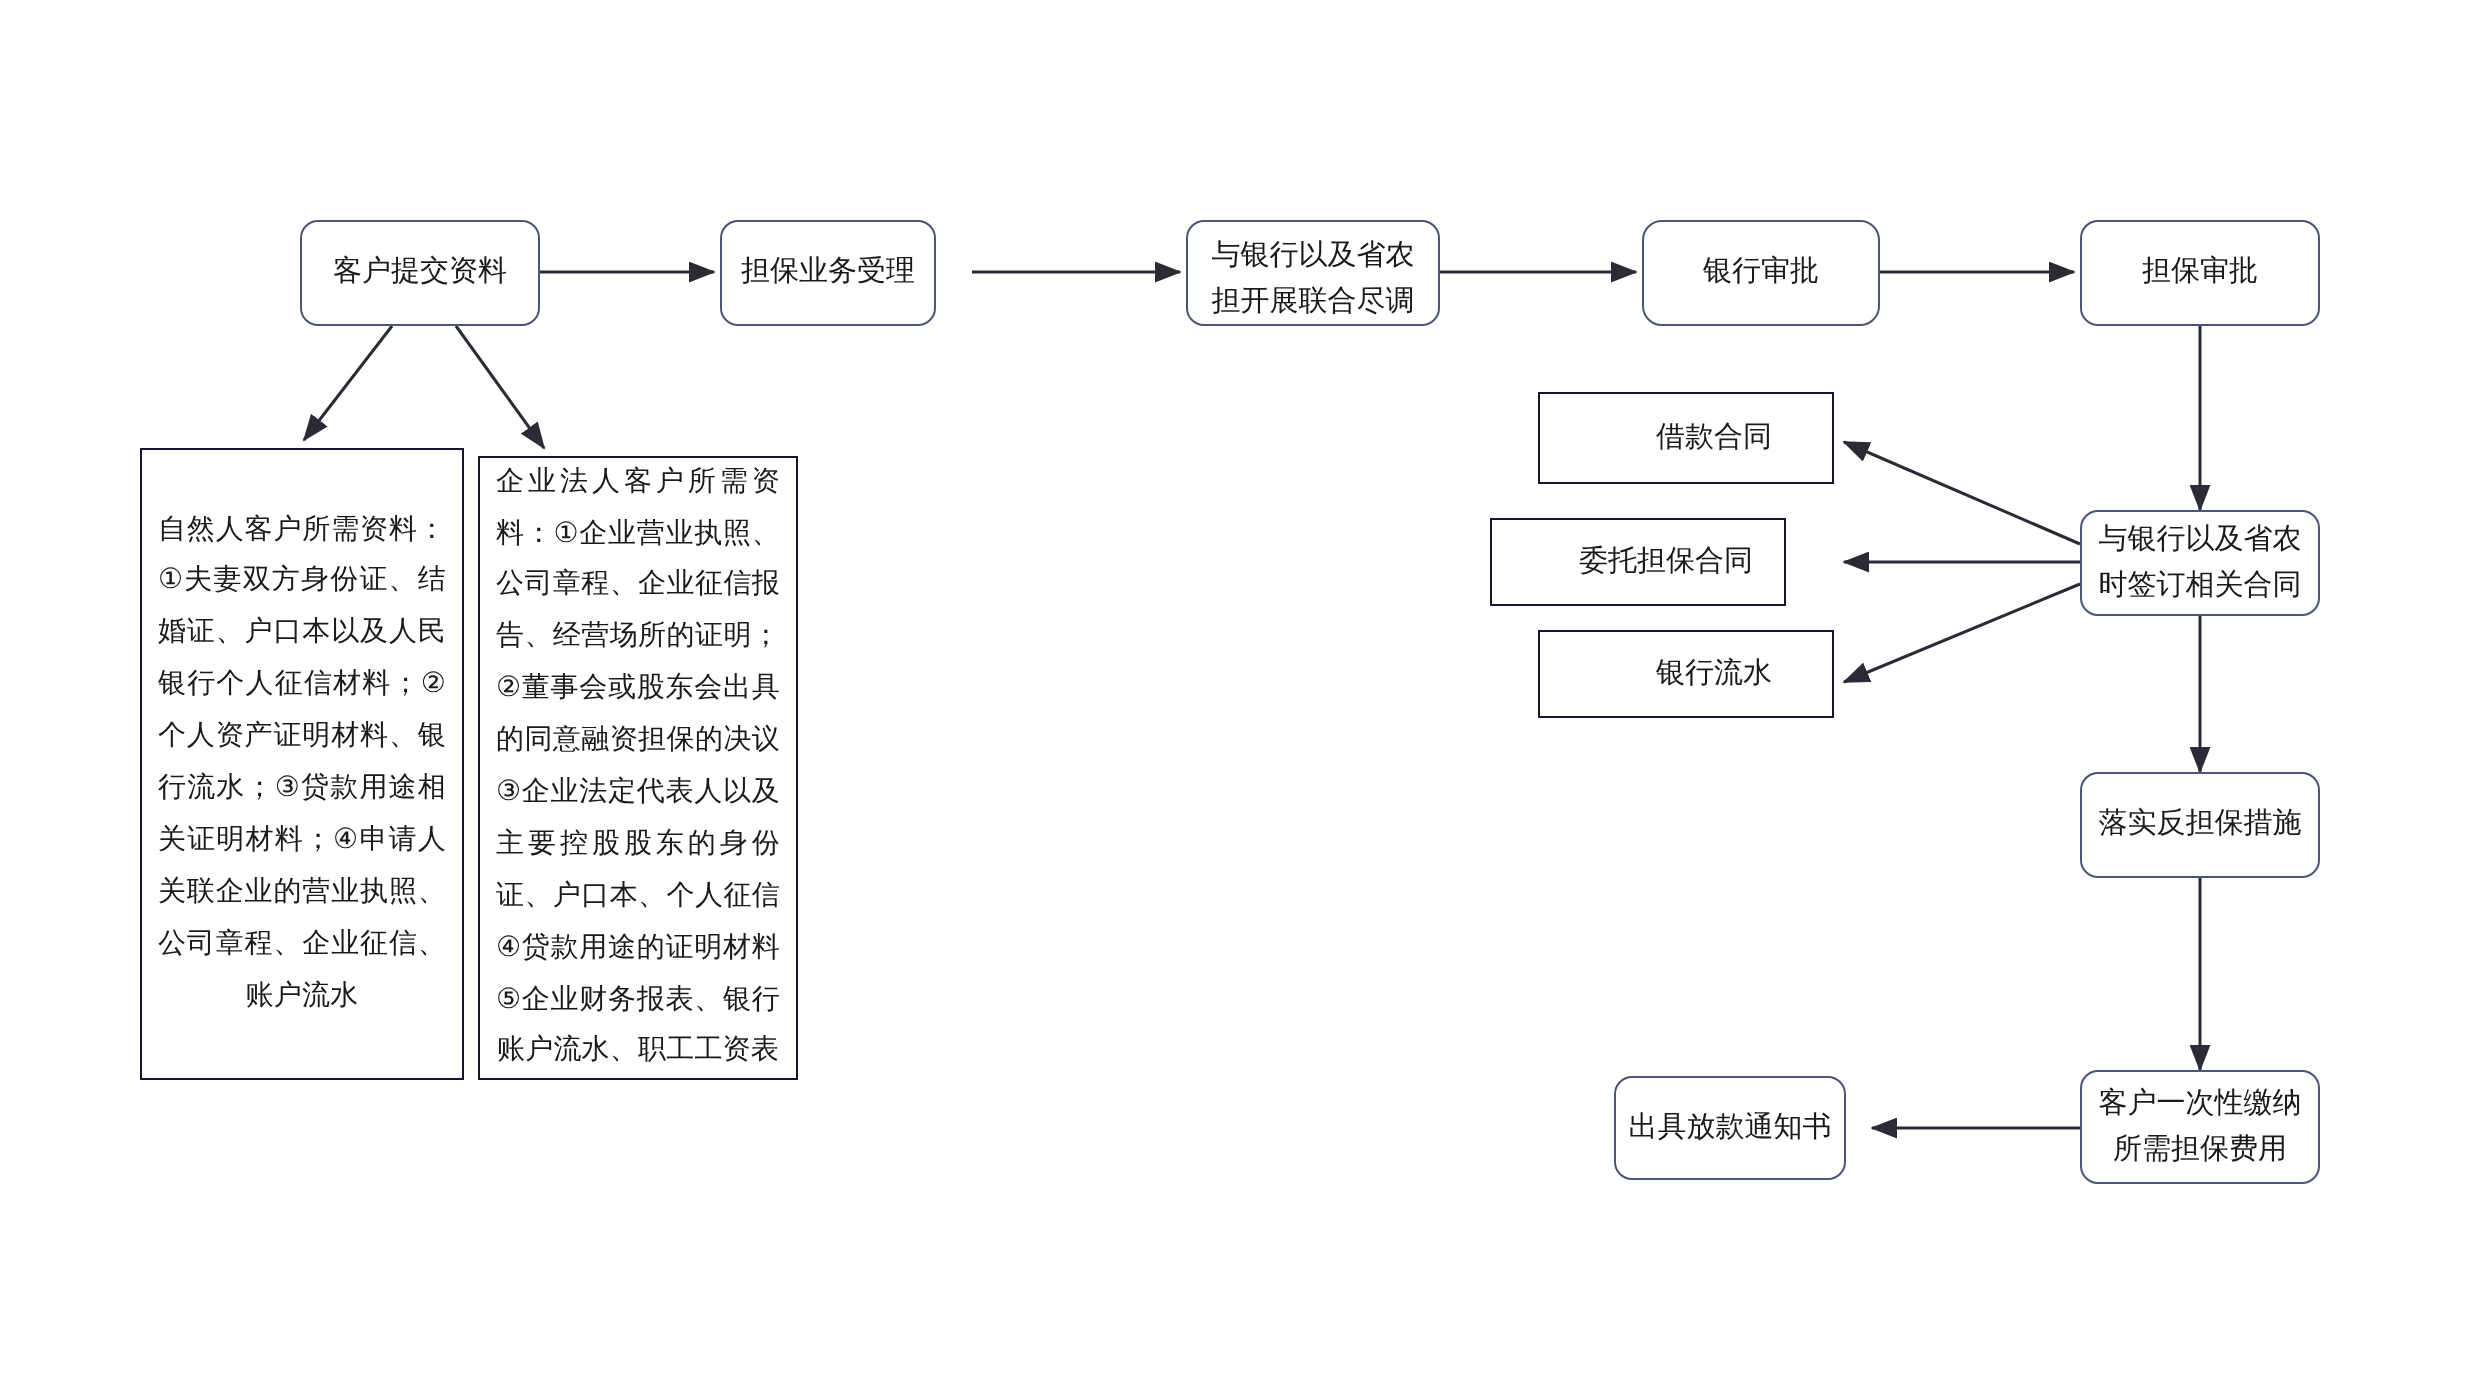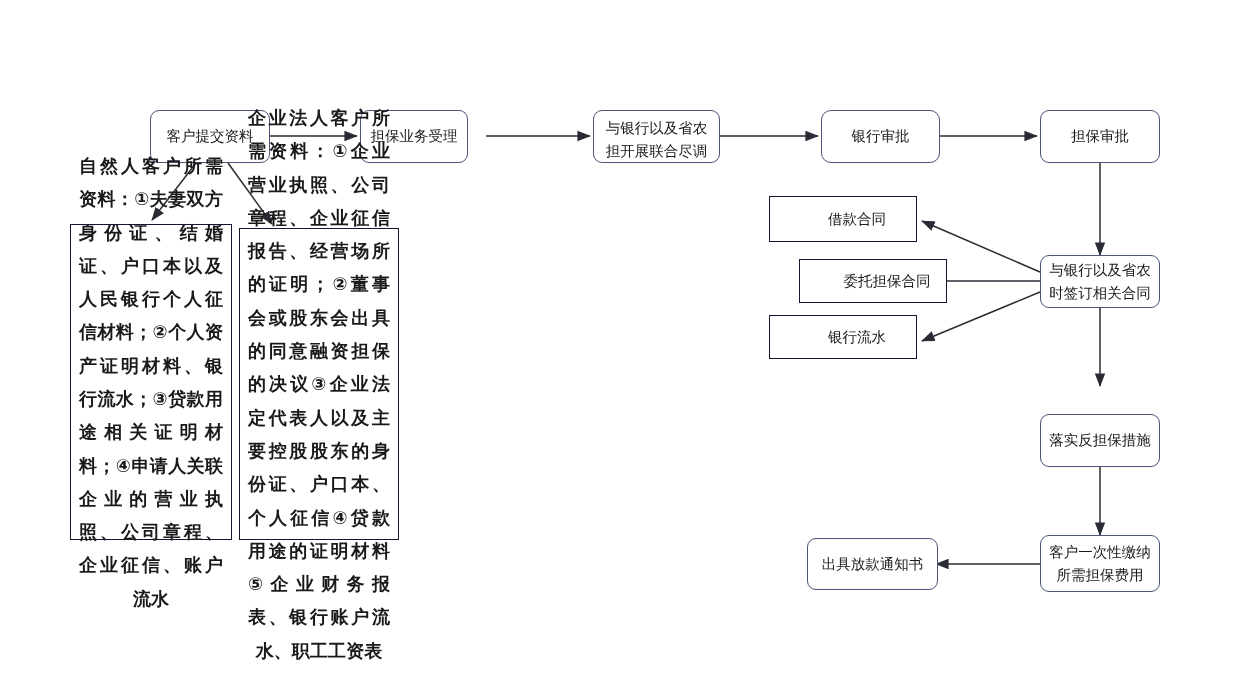--- a/index.html
+++ b/index.html
@@ -44,25 +44,24 @@
   }
   .sharp {
     border: 1.6px solid #12162e;
     border-radius: 0;
     font-size: 14.5px;
     padding-left: 28px;
   }
   .textbox {
     border: 1.6px solid #12162e;
     border-radius: 0;
-    font-size: 18px;
+    font-size: 14px;
     align-items: center;
     justify-content: flex-start;
     padding: 6px 8px;
-    font-weight: bold;
   }
   .textbox .inner {
     width: 100%;
     text-align: justify;
     text-align-last: center;
     line-height: 1.85;
     letter-spacing: 0.1px;
     word-break: break-all;
   }
   .node .label {
@@ -129,39 +128,39 @@
   </div>
 
   <div class="node textbox" style="left:239px; top:228px; width:160px; height:312px;">
     <span class="inner">企业法人客户所需资料：①企业营业执照、公司章程、企业征信报告、经营场所的证明；②董事会或股东会出具的同意融资担保的决议③企业法定代表人以及主要控股股东的身份证、户口本、个人征信④贷款用途的证明材料⑤企业财务报表、银行账户流水、职工工资表</span>
   </div>
 
   <div class="node sharp" style="left:769px; top:196px; width:148px; height:46px;">
     <span class="label">借款合同</span>
   </div>
 
-  <div class="node sharp" style="left:799px; top:259px; width:148px; height:44px;">
+  <div class="node sharp" style="left:745px; top:259px; width:148px; height:44px;">
     <span class="label">委托担保合同</span>
   </div>
 
   <div class="node sharp" style="left:769px; top:315px; width:148px; height:44px;">
     <span class="label">银行流水</span>
   </div>
 
   <div class="node rounded" style="left:1040px; top:255px; width:120px; height:53px;">
     <span class="label">与银行以及省农
 时签订相关合同</span>
   </div>
 
-  <div class="node rounded" style="left:1040px; top:386px; width:120px; height:53px;margin-top:28px;">
+  <div class="node rounded" style="left:1040px; top:386px; width:120px; height:53px;">
     <span class="label">落实反担保措施</span>
   </div>
 
   <div class="node rounded" style="left:1040px; top:535px; width:120px; height:57px;justify-content:center;">
     <span class="label">客户一次性缴纳
 所需担保费用</span>
   </div>
 
-  <div class="node rounded" style="left:807px; top:538px; width:131px; height:52px;">
+  <div class="node rounded" style="left:807px; top:538px; width:116px; height:52px;">
     <span class="label">出具放款通知书</span>
   </div>
 
 </div>
 
 </body></html>

